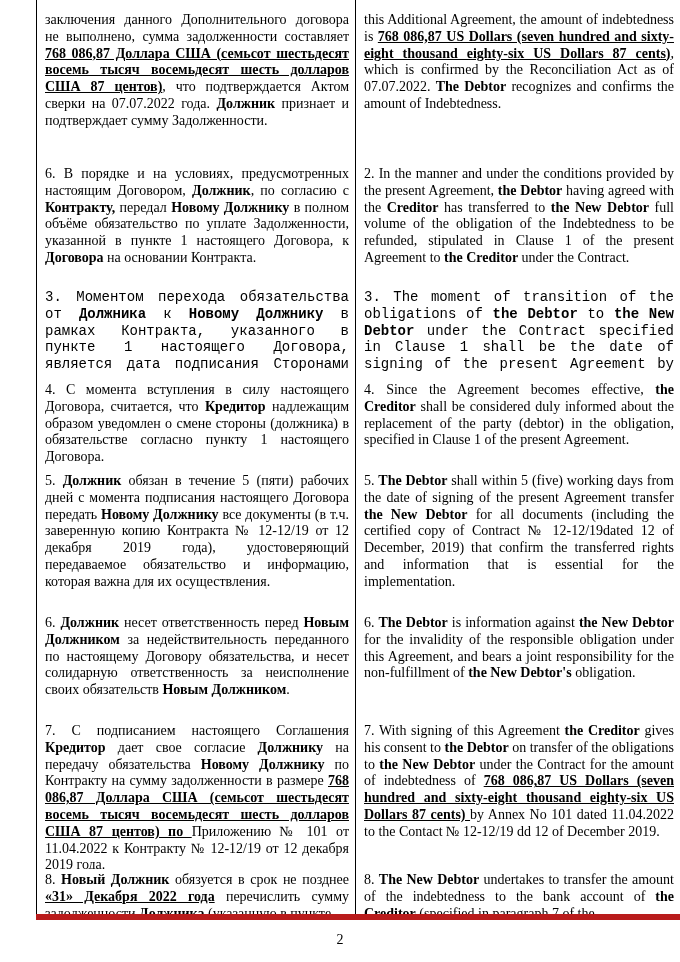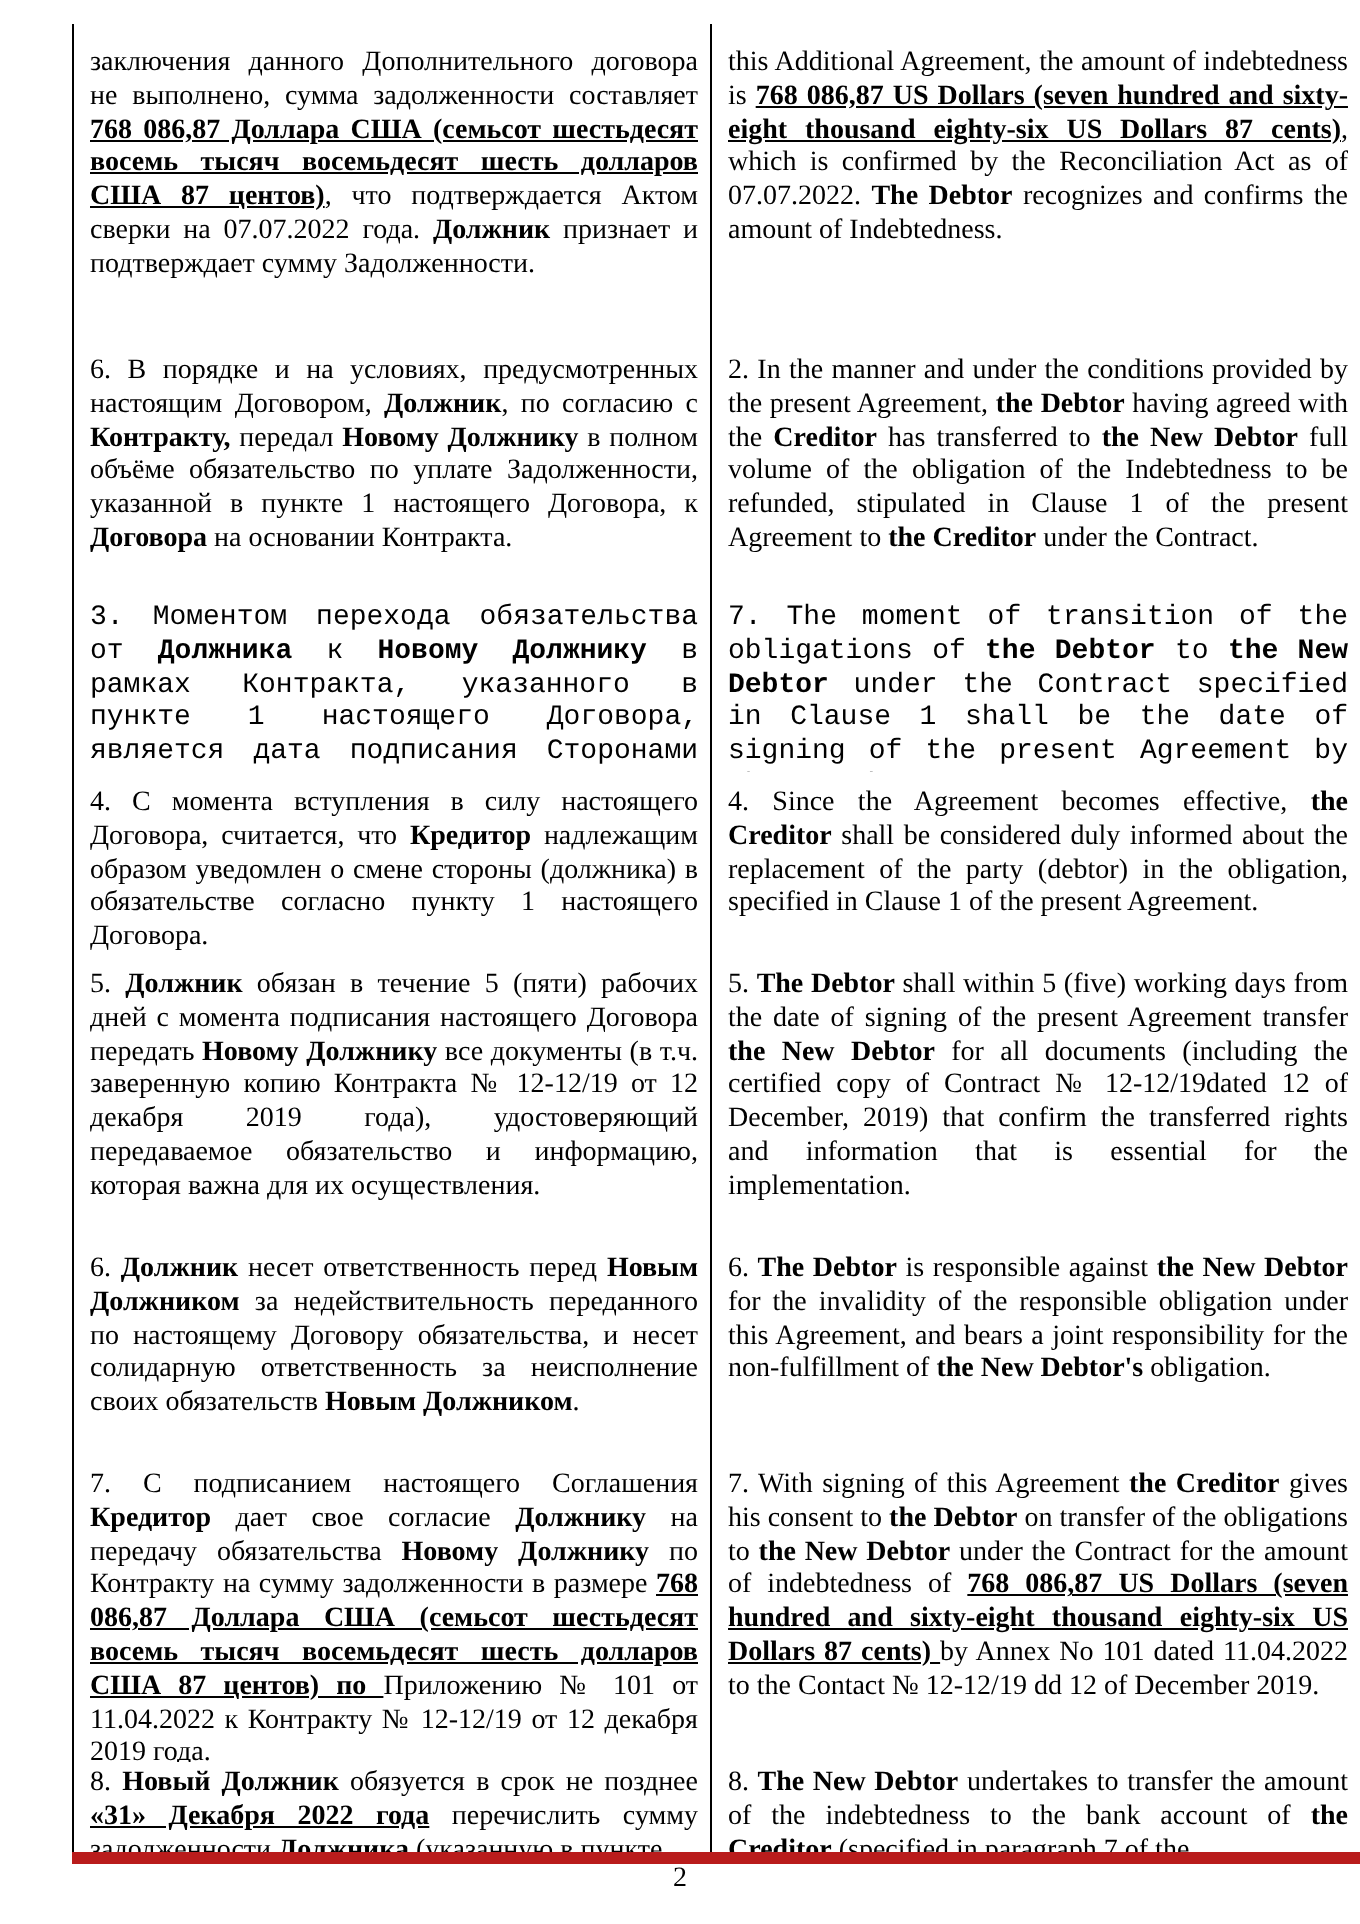--- a/index.html
+++ b/index.html
@@ -5,21 +5,21 @@
   html,body{margin:0;padding:0;background:#ffffff;}
   .page{
     position:relative;
     width:680px;height:962px;
     background:#ffffff;
     font-family:"Liberation Serif","DejaVu Serif",serif;
     color:#000;
     overflow:hidden;
   }
   table.doc{
-    position:absolute;left:36px;top:12px;
+    position:absolute;left:36px;top:0;
     width:614px;
     border-collapse:collapse;
     table-layout:fixed;
   }
   td{
     vertical-align:top;
     padding:8px 6px 0 8px;
     font-size:14px;
     line-height:16.8px;
     text-align:justify;
@@ -65,21 +65,21 @@
           </td>
       <td class="en">
             <div class="cell"><span>2. In the manner and under the conditions provided by the present Agreement, </span><b>the Debtor</b><span> having agreed with the </span><b>Creditor</b><span> has transferred to </span><b>the New Debtor</b><span> full volume of the obligation of the Indebtedness to be refunded, stipulated in Clause 1 of the present Agreement to </span><b>the Creditor</b><span> under the Contract.</span></div>
           </td>
     </tr>
     <tr class="r3">
       <td class="ru">
             <div class="cell"><span>3. Моментом перехода обязательства от </span><b>Должника</b><span> к </span><b>Новому Должнику</b><span> в рамках Контракта, указанного в пункте 1 настоящего Договора, является дата подписания Сторонами настоящего Договора.</span></div>
           </td>
       <td class="en">
-            <div class="cell"><span>7. The moment of transition of the obligations of </span><b>the Debtor</b><span> to </span><b>the New Debtor</b><span> under the Contract specified in Clause 1 shall be the date of signing of the present Agreement by the Parties.</span></div>
+            <div class="cell"><span>3. The moment of transition of the obligations of </span><b>the Debtor</b><span> to </span><b>the New Debtor</b><span> under the Contract specified in Clause 1 shall be the date of signing of the present Agreement by the Parties.</span></div>
           </td>
     </tr>
     <tr class="r4">
       <td class="ru">
             <div class="cell"><span>4. С момента вступления в силу настоящего Договора, считается, что </span><b>Кредитор</b><span> надлежащим образом уведомлен о смене стороны (должника) в обязательстве согласно пункту 1 настоящего Договора.</span></div>
           </td>
       <td class="en">
             <div class="cell"><span>4. Since the Agreement becomes effective, </span><b>the Creditor</b><span> shall be considered duly informed about the replacement of the party (debtor) in the obligation, specified in Clause 1 of the present Agreement.</span></div>
           </td>
     </tr>
@@ -89,21 +89,21 @@
           </td>
       <td class="en">
             <div class="cell"><span>5. </span><b>The Debtor</b><span> shall within 5 (five) working days from the date of signing of the present Agreement transfer </span><b>the New Debtor</b><span> for all documents (including the certified copy of Contract № 12-12/19dated 12 of December, 2019) that confirm the transferred rights and information that is essential for the implementation.</span></div>
           </td>
     </tr>
     <tr class="r6">
       <td class="ru">
             <div class="cell"><span>6. </span><b>Должник</b><span> несет ответственность перед </span><b>Новым Должником</b><span> за недействительность переданного по настоящему Договору обязательства, и несет солидарную ответственность за неисполнение своих обязательств </span><b>Новым Должником</b><span>.</span></div>
           </td>
       <td class="en">
-            <div class="cell"><span>6. </span><b>The Debtor</b><span> is responsible against </span><b>the New Debtor</b><span> for the invalidity of the responsible obligation under this Agreement, and bears a joint responsibility for the non-fulfillment of </span><b>the New Debtor's</b><span> obligation.</span></div>
+            <div class="cell"><span>6. </span><b>The Debtor</b><span> is information against </span><b>the New Debtor</b><span> for the invalidity of the responsible obligation under this Agreement, and bears a joint responsibility for the non-fulfillment of </span><b>the New Debtor's</b><span> obligation.</span></div>
           </td>
     </tr>
     <tr class="r7">
       <td class="ru">
             <div class="cell"><span>7. С подписанием настоящего Соглашения </span><b>Кредитор</b><span> дает свое согласие </span><b>Должнику</b><span> на передачу обязательства </span><b>Новому Должнику</b><span> по Контракту на сумму задолженности в размере </span><b class="u">768 086,87 Доллара США (семьсот шестьдесят восемь тысяч восемьдесят шесть долларов США 87 центов) по </b><span>Приложению № 101 от 11.04.2022 к Контракту № 12-12/19 от 12 декабря 2019 года.</span></div>
           </td>
       <td class="en">
             <div class="cell"><span>7. With signing of this Agreement </span><b>the Creditor</b><span> gives his consent to </span><b>the Debtor</b><span> on transfer of the obligations to </span><b>the New Debtor</b><span> under the Contract for the amount of indebtedness of </span><b class="u">768 086,87 US Dollars (seven hundred and sixty-eight thousand eighty-six US Dollars 87 cents) </b><span>by Annex No 101 dated 11.04.2022 to the Contact № 12-12/19 dd 12 of December 2019.</span></div>
           </td>
     </tr>

